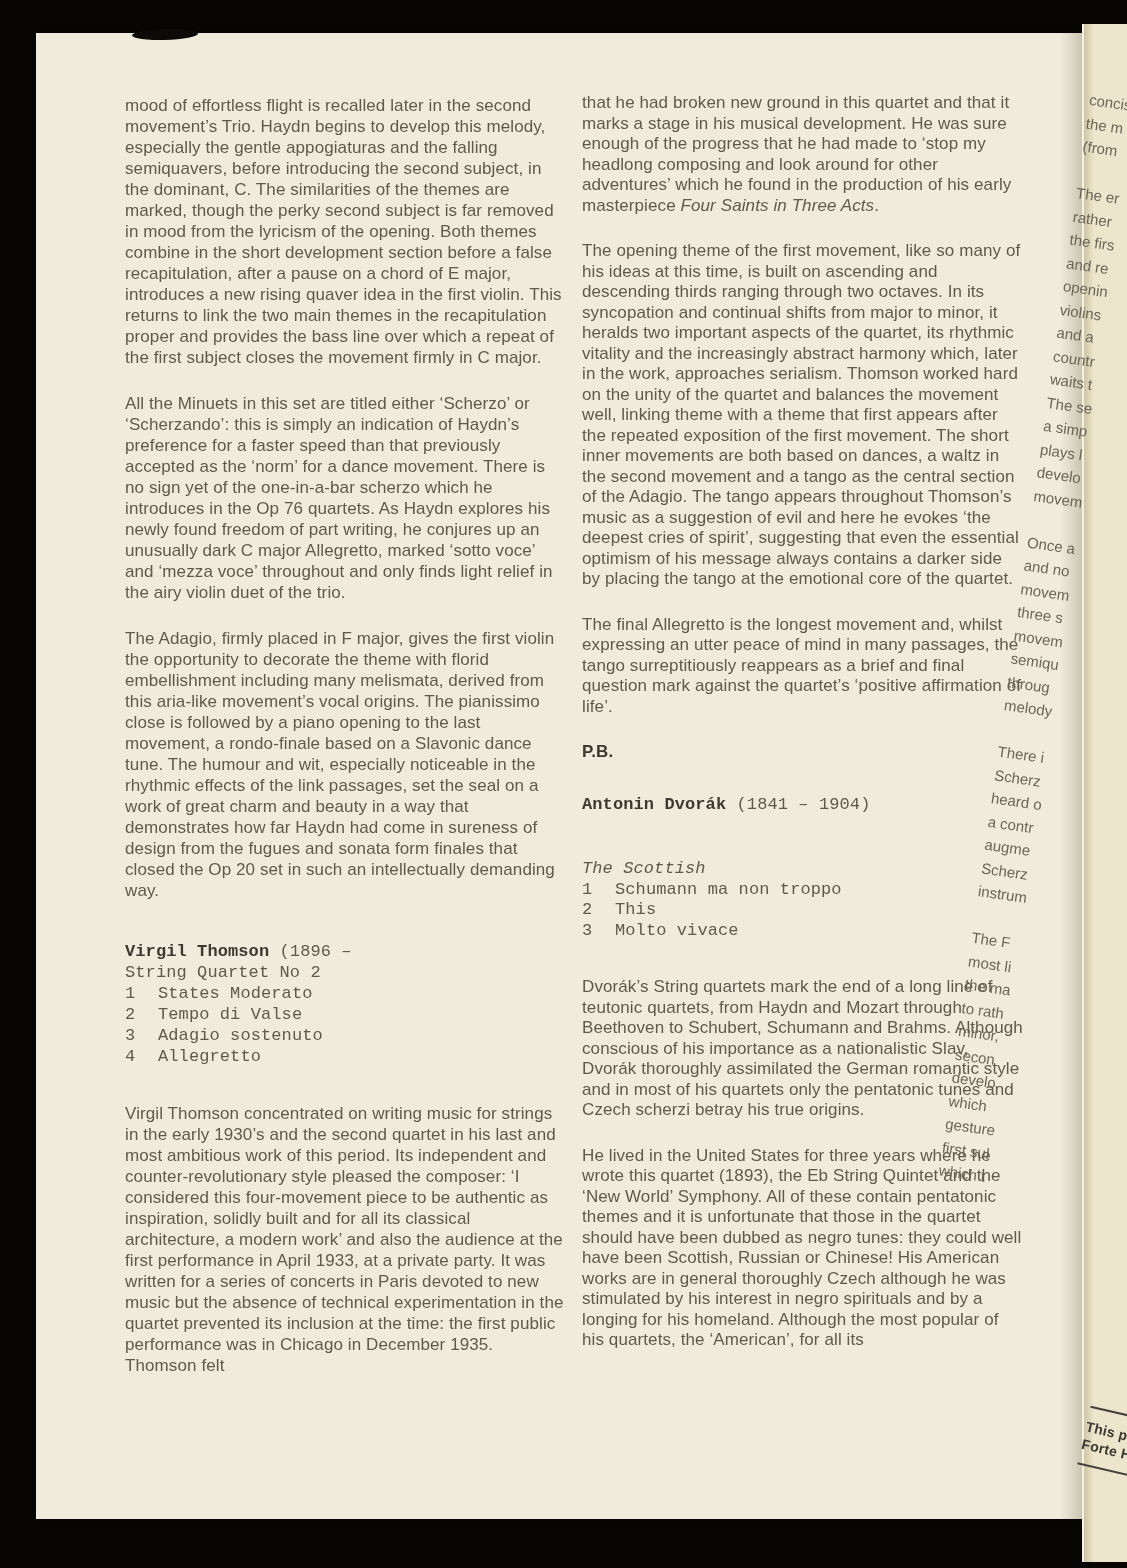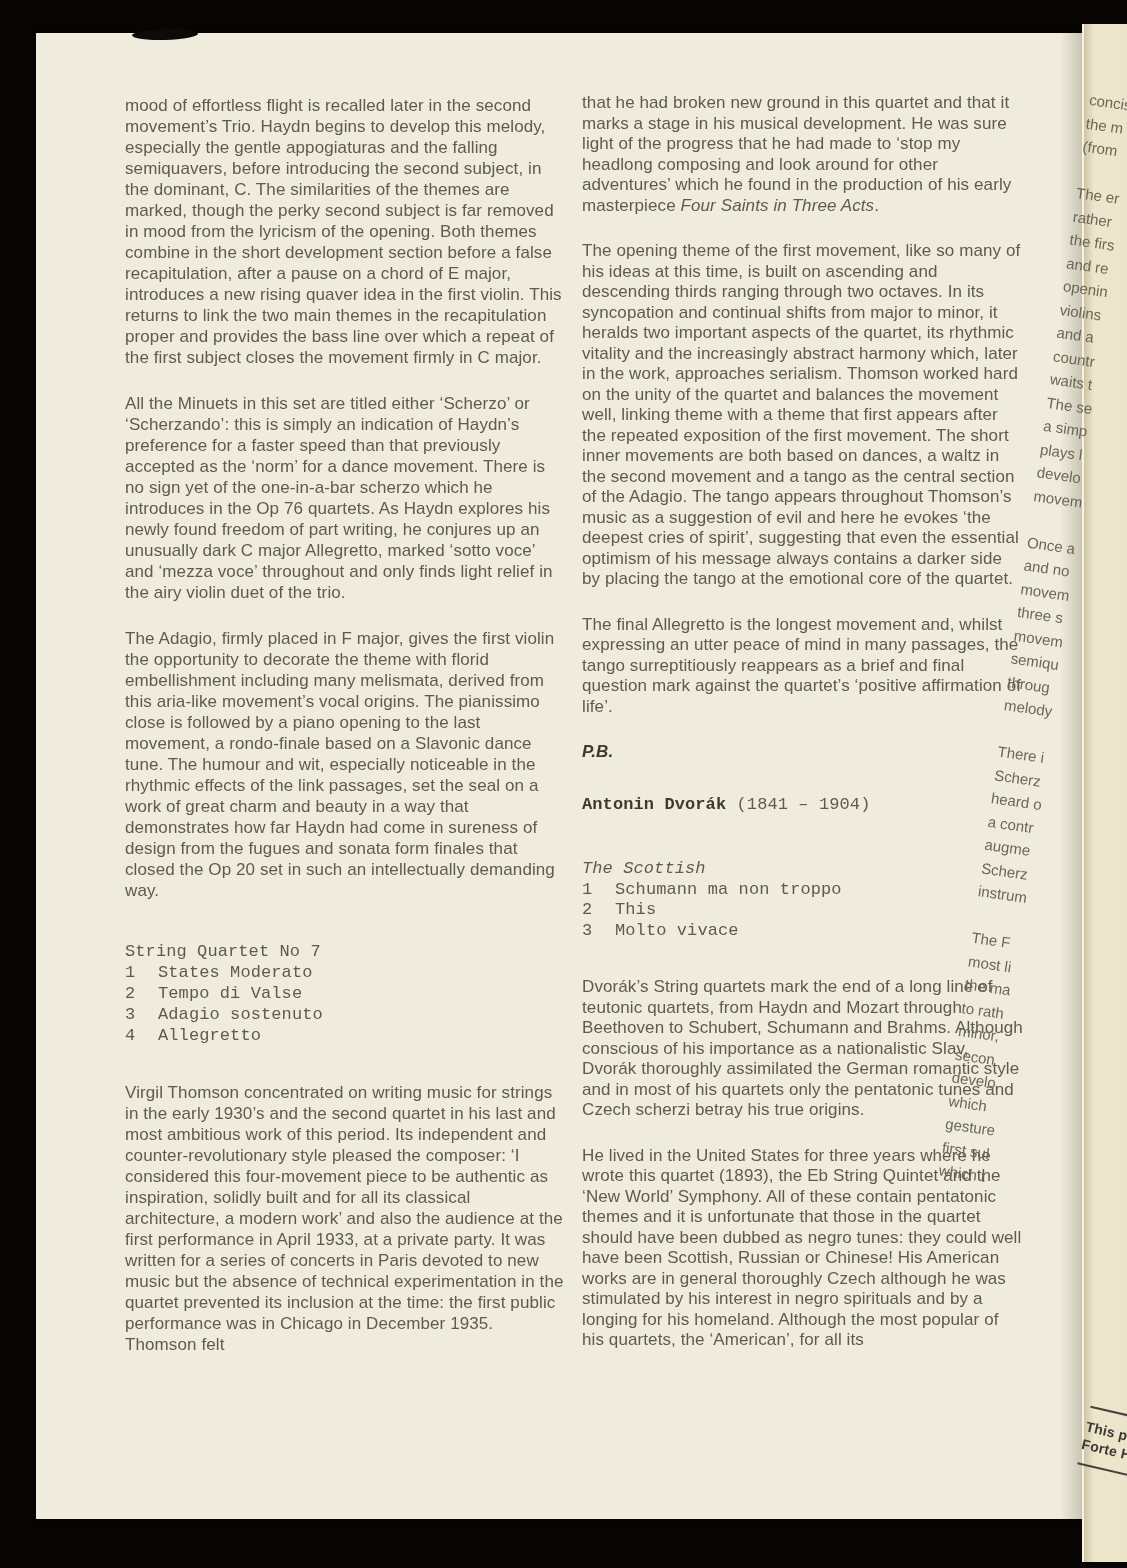--- a/index.html
+++ b/index.html
@@ -40,21 +40,21 @@
   .col-left  { left: 89px;  top: 62px; }
   .col-right { left: 546px; top: 60px; line-height: 20.5px; }
   .col p { margin: 0 0 25px 0; }
   .b { font-weight: bold; color: #3c3930; }
   .i { font-style: italic; margin-top: 44px; }
 
   .work-block { margin-top: 40px; margin-bottom: 36px; font-family: Liberation Mono, monospace; }
   .work-block.after-pb { margin-top: 32px; }
   .movement-row { white-space: nowrap; }
   .mnum { display: inline-block; width: 33px; }
-  .initials { margin-bottom: 24px; font-style: italic; }
+  .initials { margin-bottom: 24px; }
 
   
   .next-page {
     position: absolute; left: 1082px; top: 24px;
     width: 46px; height: 1538px;
     background: linear-gradient(to right, #cfc5a5 0px, #ede6cd 10px, #ece5cb 46px);
     border-left: 2px solid #f7f3e2;
   }
   .frag-block {
     position: absolute; left: 7px; top: 64px;
@@ -80,32 +80,33 @@
 
   <div class="main-page">
     <div class="smudge"></div>
 
     <div class="col col-left">
       <p>mood of effortless flight is recalled later in the second movement’s Trio. Haydn begins to develop this melody, especially the gentle appogiaturas and the falling semiquavers, before introducing the second subject, in the dominant, C. The similarities of the themes are marked, though the perky second subject is far removed in mood from the lyricism of the opening. Both themes combine in the short development section before a false recapitulation, after a pause on a chord of E major, introduces a new rising quaver idea in the first violin. This returns to link the two main themes in the recapitulation proper and provides the bass line over which a repeat of the first subject closes the movement firmly in C major.</p>
       <p>All the Minuets in this set are titled either ‘Scherzo’ or ‘Scherzando’: this is simply an indication of Haydn’s preference for a faster speed than that previously accepted as the ‘norm’ for a dance movement. There is no sign yet of the one-in-a-bar scherzo which he introduces in the Op 76 quartets. As Haydn explores his newly found freedom of part writing, he conjures up an unusually dark C major Allegretto, marked ‘sotto voce’ and ‘mezza voce’ throughout and only finds light relief in the airy violin duet of the trio.</p>
       <p>The Adagio, firmly placed in F major, gives the first violin the opportunity to decorate the theme with florid embellishment including many melismata, derived from this aria-like movement’s vocal origins. The pianissimo close is followed by a piano opening to the last movement, a rondo-finale based on a Slavonic dance tune. The humour and wit, especially noticeable in the rhythmic effects of the link passages, set the seal on a work of great charm and beauty in a way that demonstrates how far Haydn had come in sureness of design from the fugues and sonata form finales that closed the Op 20 set in such an intellectually demanding way.</p>
 
       <div class="work-block">
-        <div>String Quartet No 7</div>
+        <div><span class="b">Virgil Thomson</span><span> (1896 –</span></div>
+        <div>String Quartet No 2</div>
         <div class="movement-row"><span class="mnum">1</span><span>States Moderato</span></div>
         <div class="movement-row"><span class="mnum">2</span><span>Tempo di Valse</span></div>
         <div class="movement-row"><span class="mnum">3</span><span>Adagio sostenuto</span></div>
         <div class="movement-row"><span class="mnum">4</span><span>Allegretto</span></div>
       </div>
 
       <p>Virgil Thomson concentrated on writing music for strings in the early 1930’s and the second quartet in his last and most ambitious work of this period. Its independent and counter-revolutionary style pleased the composer: ‘I considered this four-movement piece to be authentic as inspiration, solidly built and for all its classical architecture, a modern work’ and also the audience at the first performance in April 1933, at a private party. It was written for a series of concerts in Paris devoted to new music but the absence of technical experimentation in the quartet prevented its inclusion at the time: the first public performance was in Chicago in December 1935. Thomson felt</p>
     </div>
 
     <div class="col col-right">
-      <p><span>that he had broken new ground in this quartet and that it marks a stage in his musical development. He was sure light of the progress that he had made to ‘stop my headlong composing and look around for other adventures’ which he found in the production of his early masterpiece </span><span class="i">Four Saints in Three Acts</span><span>.</span></p>
+      <p><span>that he had broken new ground in this quartet and that it marks a stage in his musical development. He was sure enough of the progress that he had made to ‘stop my headlong composing and look around for other adventures’ which he found in the production of his early masterpiece </span><span class="i">Four Saints in Three Acts</span><span>.</span></p>
       <p>The opening theme of the first movement, like so many of his ideas at this time, is built on ascending and descending thirds ranging through two octaves. In its syncopation and continual shifts from major to minor, it heralds two important aspects of the quartet, its rhythmic vitality and the increasingly abstract harmony which, later in the work, approaches serialism. Thomson worked hard on the unity of the quartet and balances the movement well, linking theme with a theme that first appears after the repeated exposition of the first movement. The short inner movements are both based on dances, a waltz in the second movement and a tango as the central section of the Adagio. The tango appears throughout Thomson’s music as a suggestion of evil and here he evokes ‘the deepest cries of spirit’, suggesting that even the essential optimism of his message always contains a darker side by placing the tango at the emotional core of the quartet.</p>
       <p>The final Allegretto is the longest movement and, whilst expressing an utter peace of mind in many passages, the tango surreptitiously reappears as a brief and final question mark against the quartet’s ‘positive affirmation of life’.</p>
 
       <p class="b initials">P.B.</p>
 
       <div class="work-block after-pb">
         <div><span class="b">Antonin Dvorák</span><span> (1841 – 1904)</span></div>
         <div class="i">The Scottish</div>
         <div class="movement-row"><span class="mnum">1</span><span>Schumann ma non troppo</span></div>
         <div class="movement-row"><span class="mnum">2</span><span>This</span></div>

